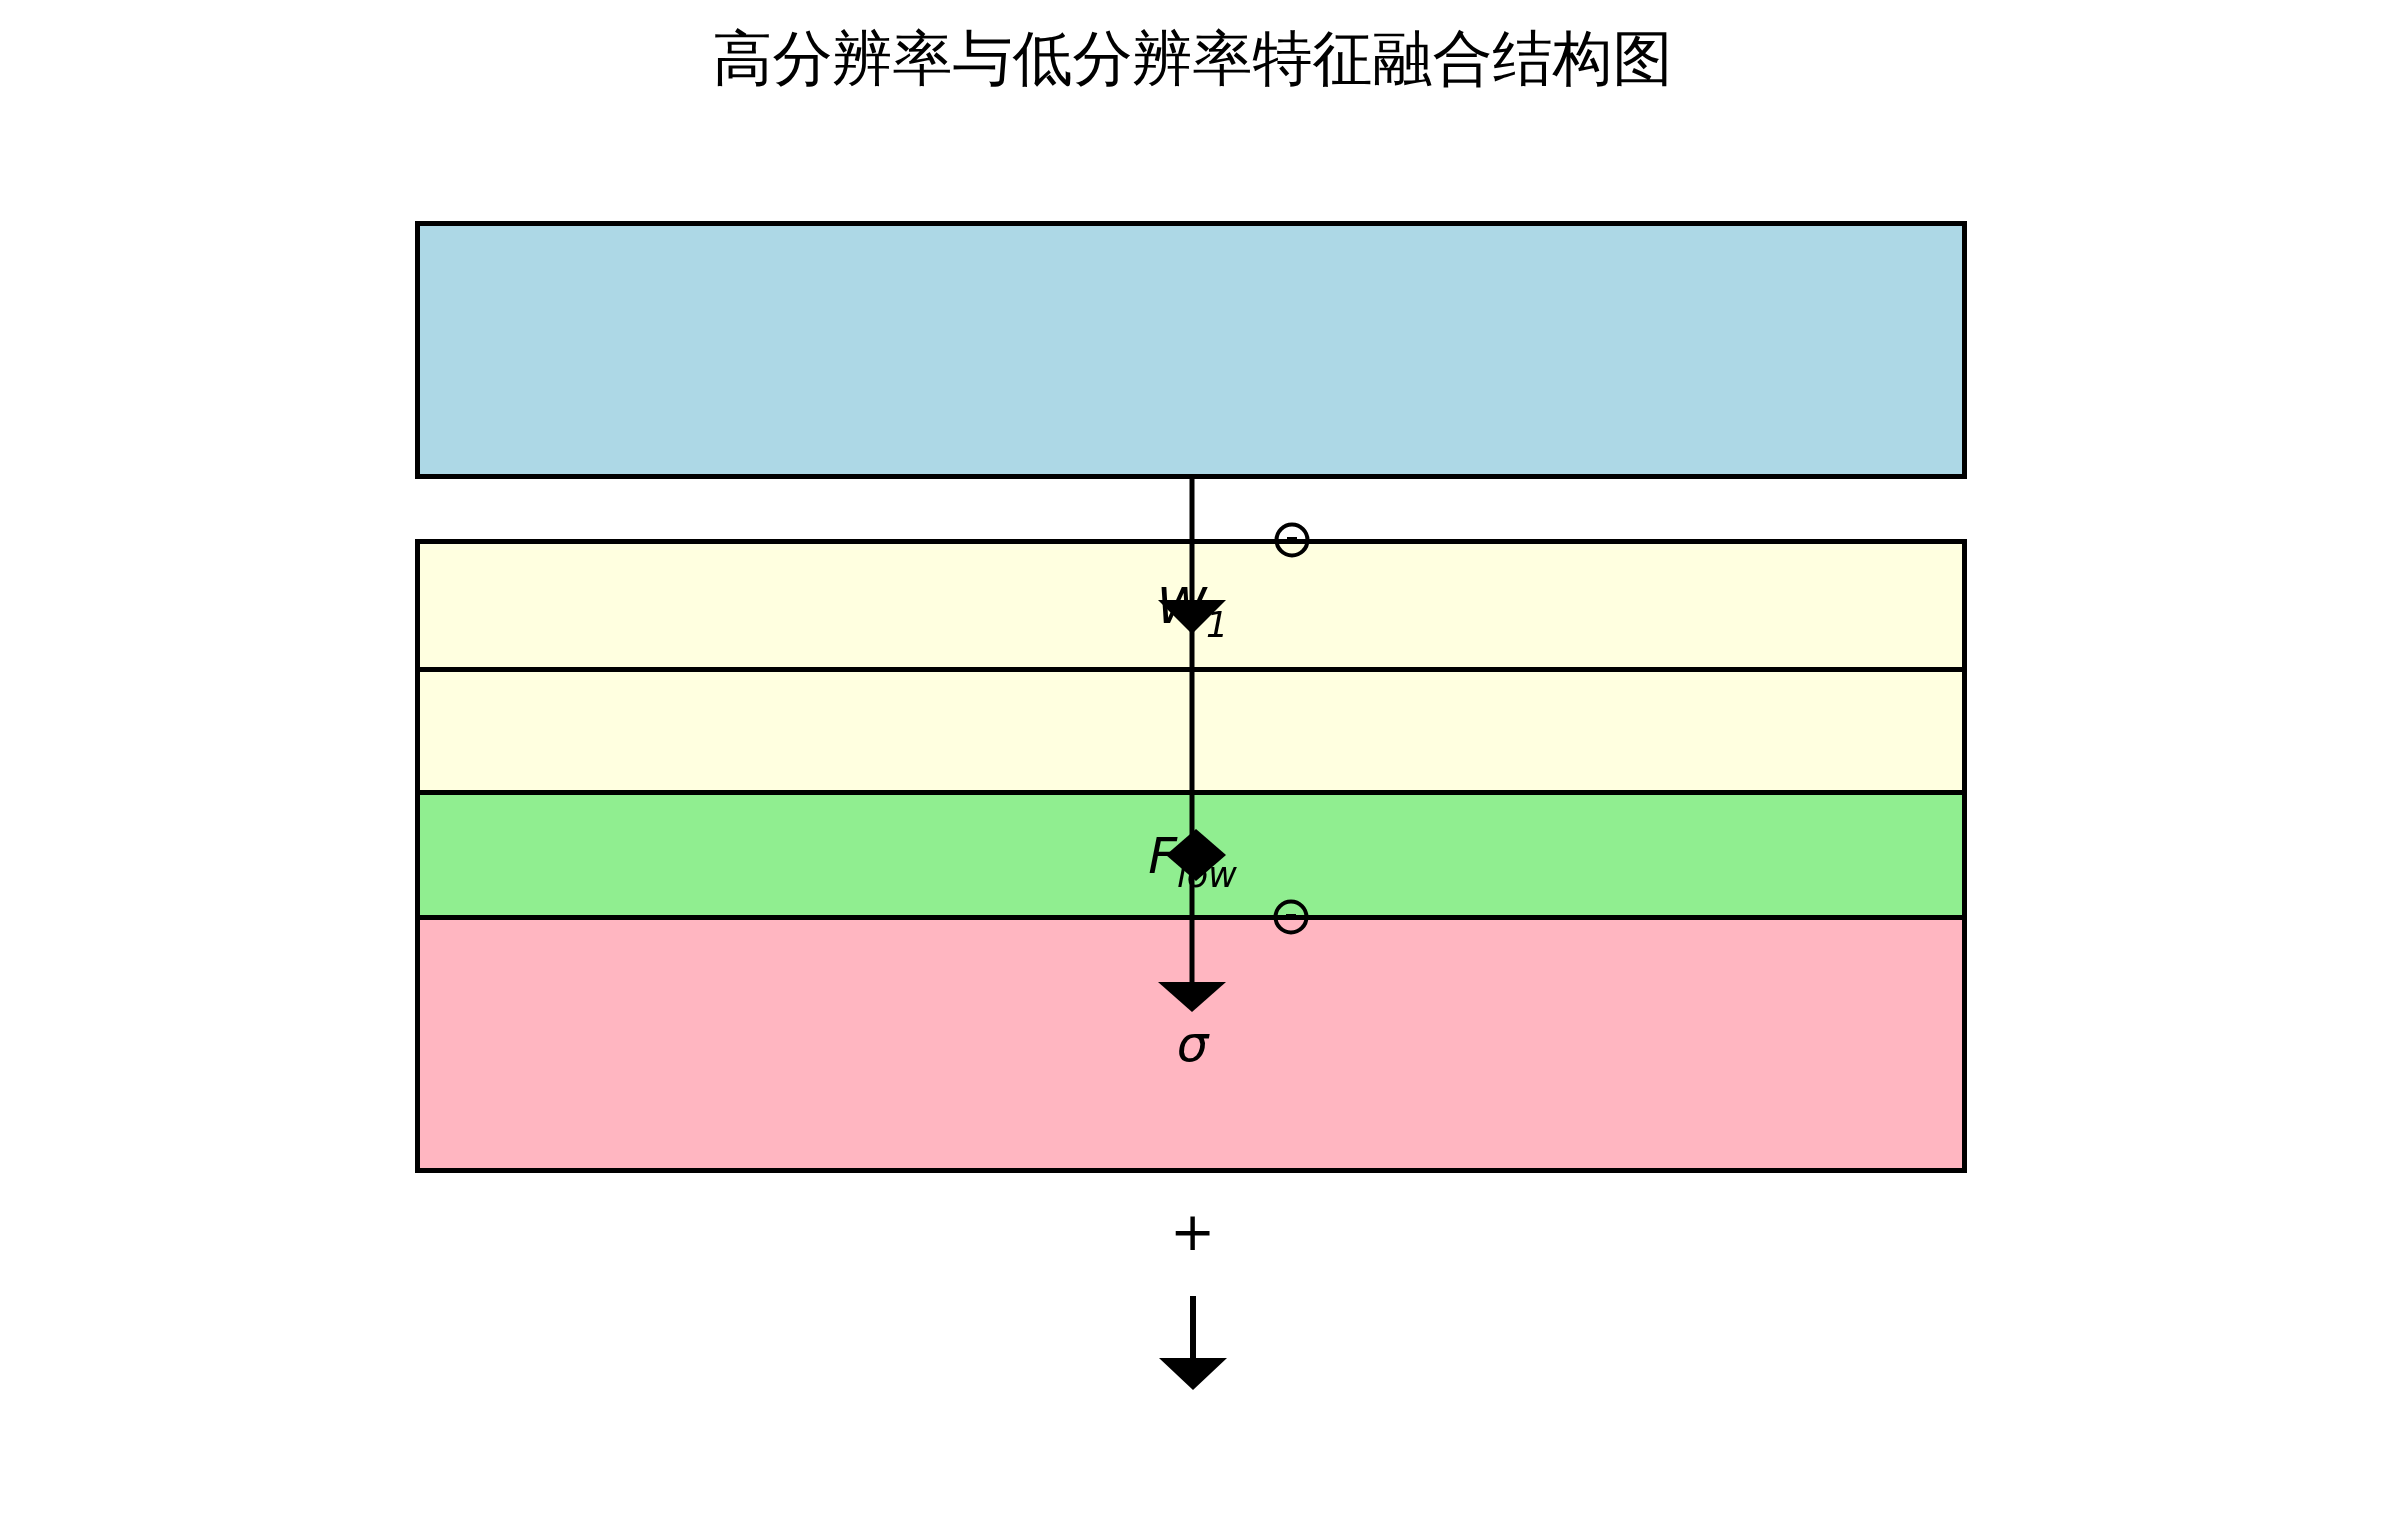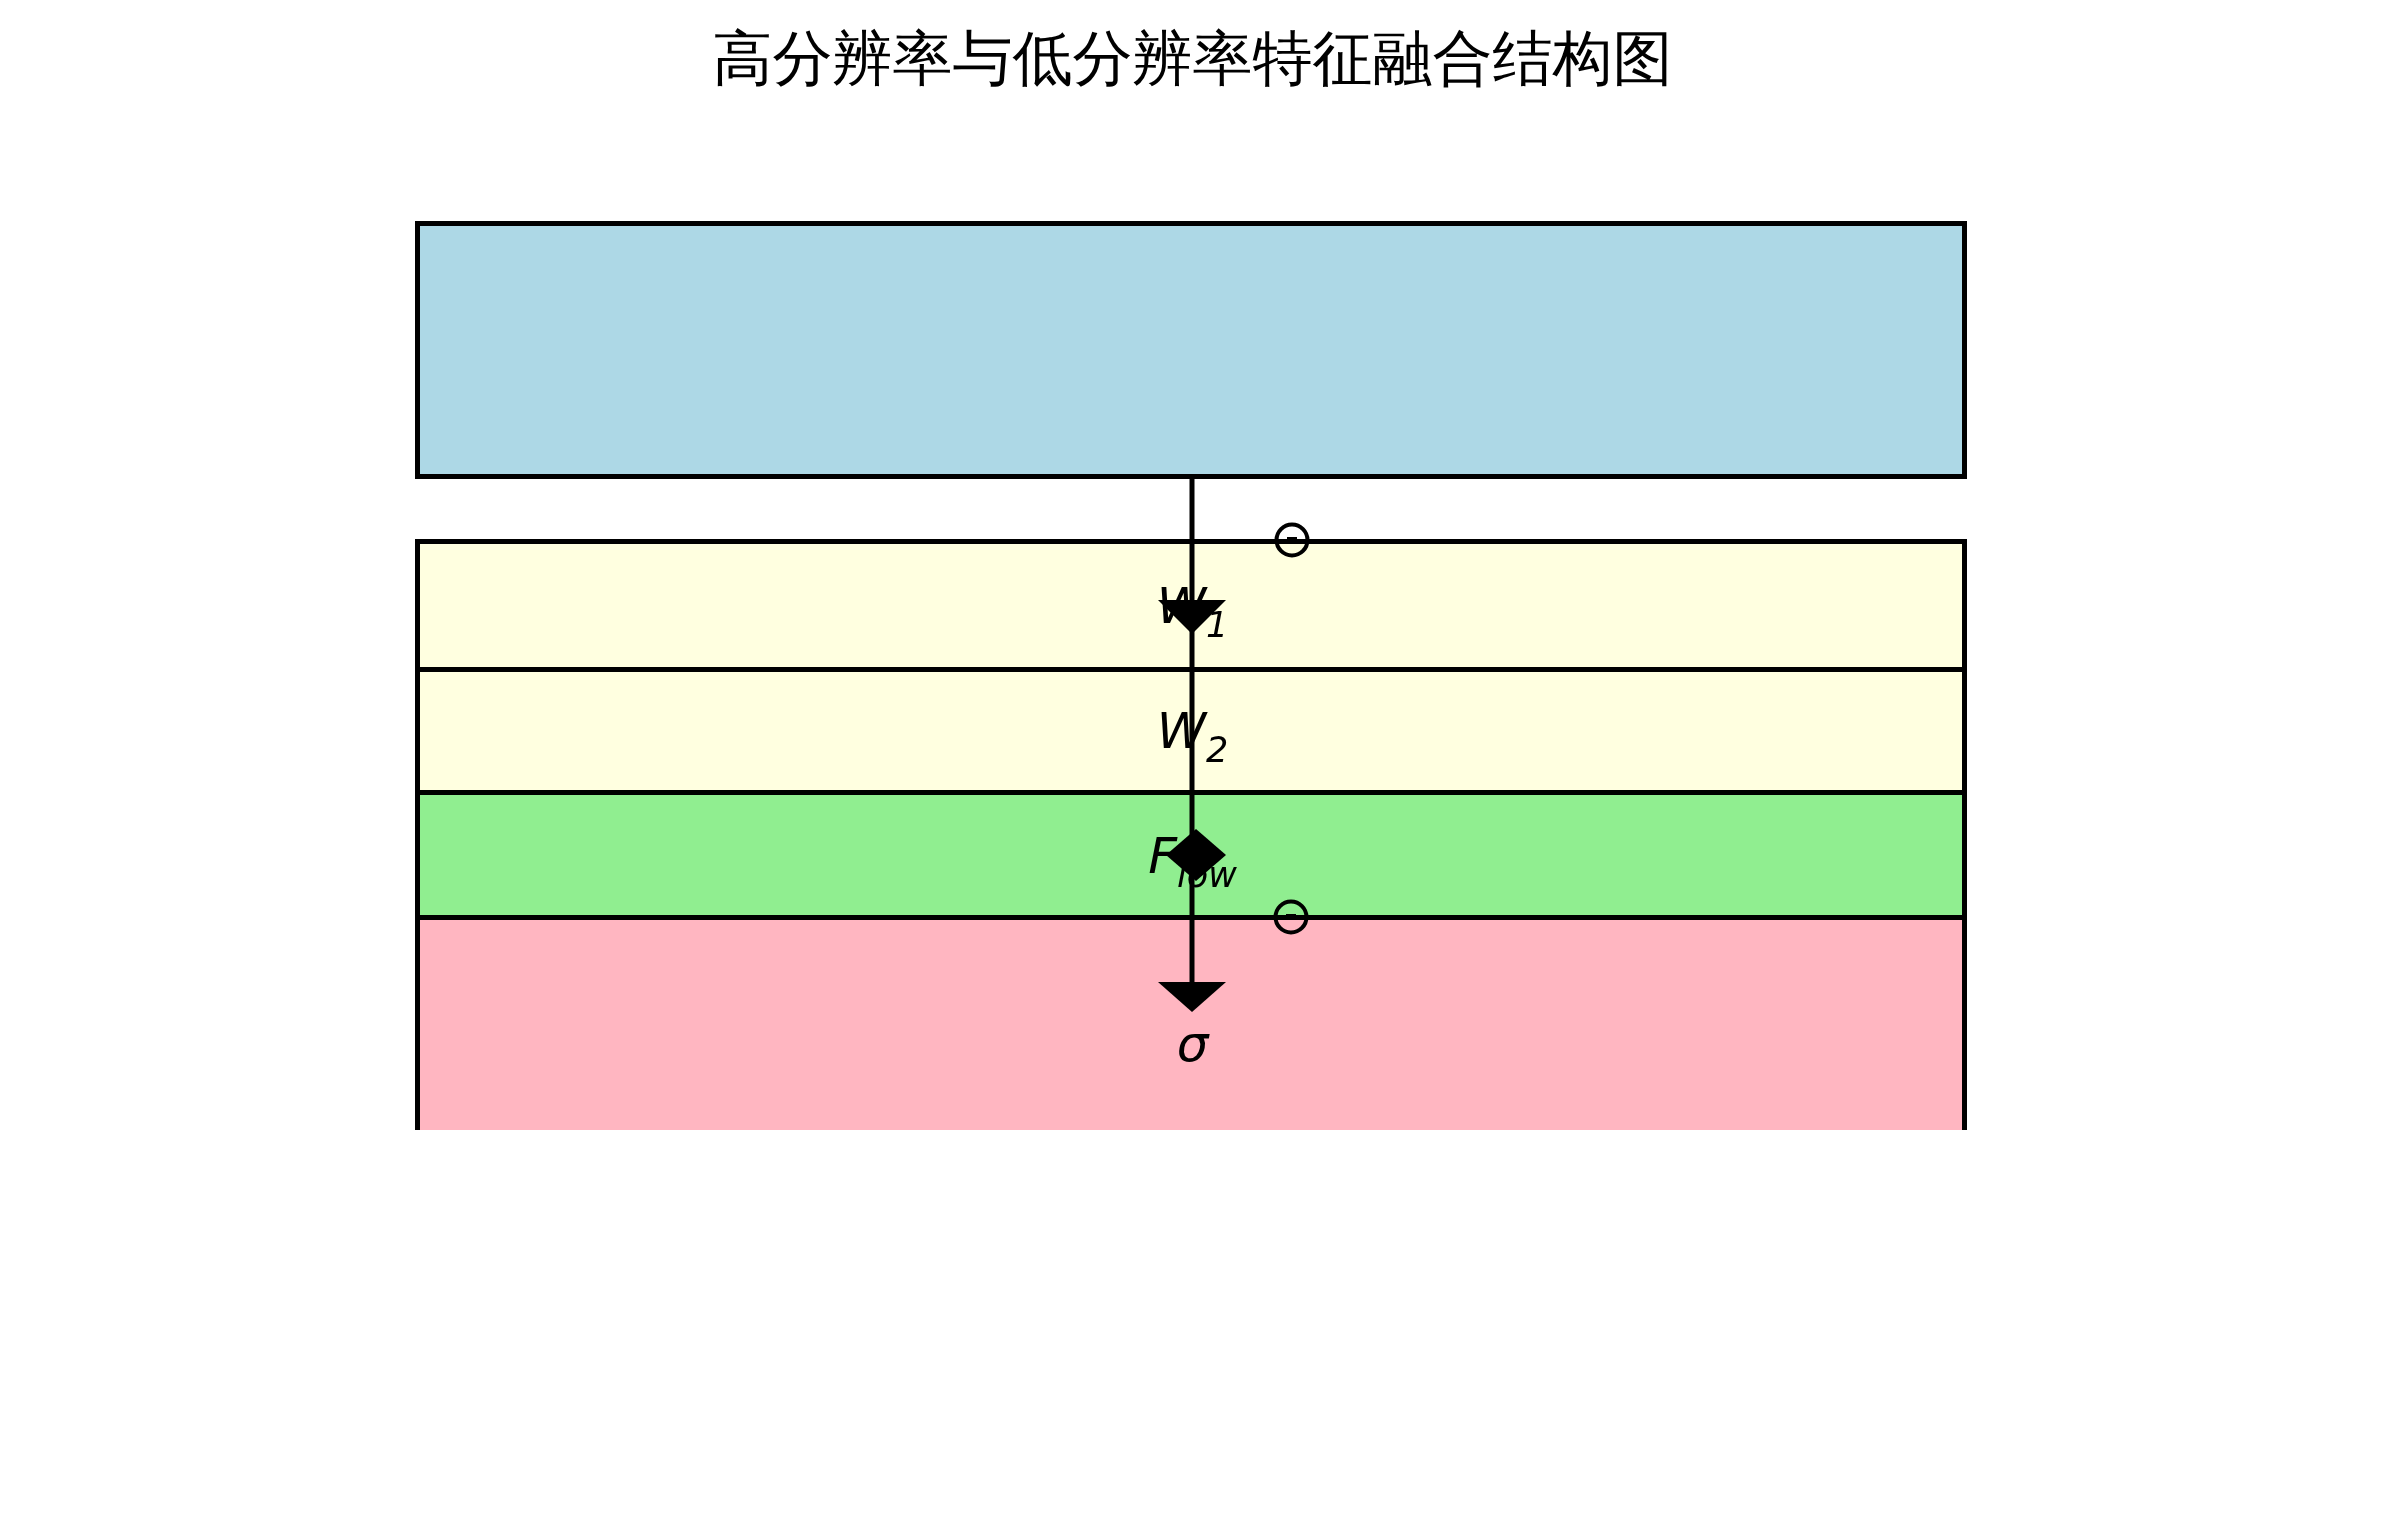--- a/index.html
+++ b/index.html
@@ -4,21 +4,21 @@
 <style>
   html, body {
     margin: 0;
     padding: 0;
     background: #ffffff;
     font-family: "DejaVu Sans", "Liberation Sans", sans-serif;
   }
   .canvas {
     position: relative;
     width: 2385px;
-    height: 1130px;
+    height: 1517px;
     background: #ffffff;
     overflow: hidden;
   }
   .title {
     position: absolute;
     left: 0;
     right: 0;
     top: 26px;
     height: 64px;
     text-align: center;
@@ -103,21 +103,20 @@
 
   <div class="layer-box box-blue" style="background-color: rgb(173, 216, 230);"></div>
   <div class="layer-box box-y1" style="background-color: rgb(255, 255, 224);"></div>
   <div class="layer-box box-y2" style="background-color: rgb(255, 255, 224);"></div>
   <div class="layer-box box-green" style="background-color: rgb(144, 238, 144);"></div>
   <div class="layer-box box-pink" style="background-color: rgb(255, 182, 193);"></div>
 
 
   <div class="layer-label lbl-w1"><span class="base">W</span><span class="sub">1</span></div>
 
-  <div class="layer-label lbl-w2"><span class="base">W</span><span class="sub">2</span></div>
 
   <div class="layer-label lbl-flow"><span class="base">F</span><span class="sub">low</span></div>
 
   <div class="layer-label lbl-sigma"><span class="base">σ</span></div>
 
   <div class="plus-op">+</div>
 
 
   <svg class="overlay-svg" viewBox="0 0 2385 1517" xmlns="http://www.w3.org/2000/svg">
 

